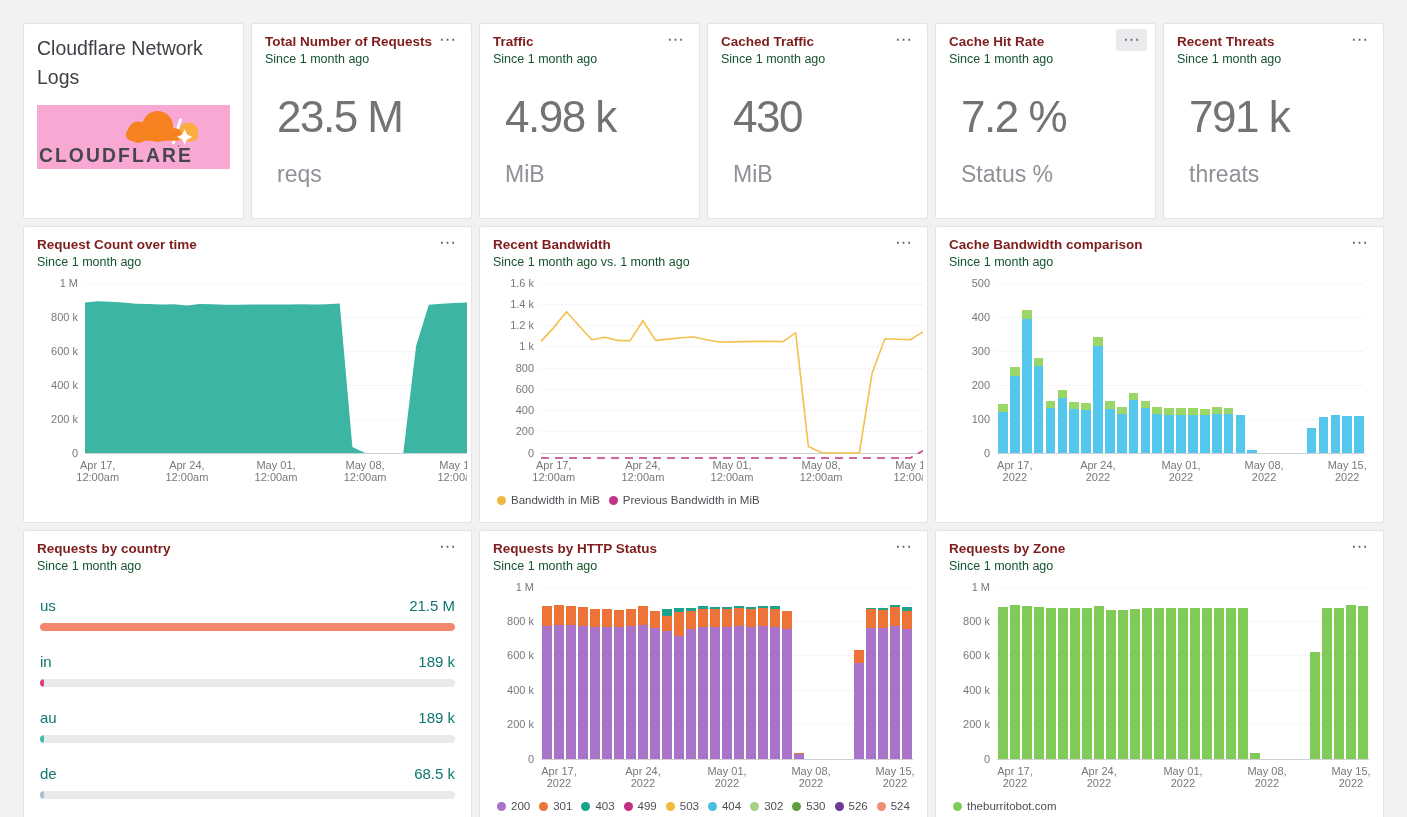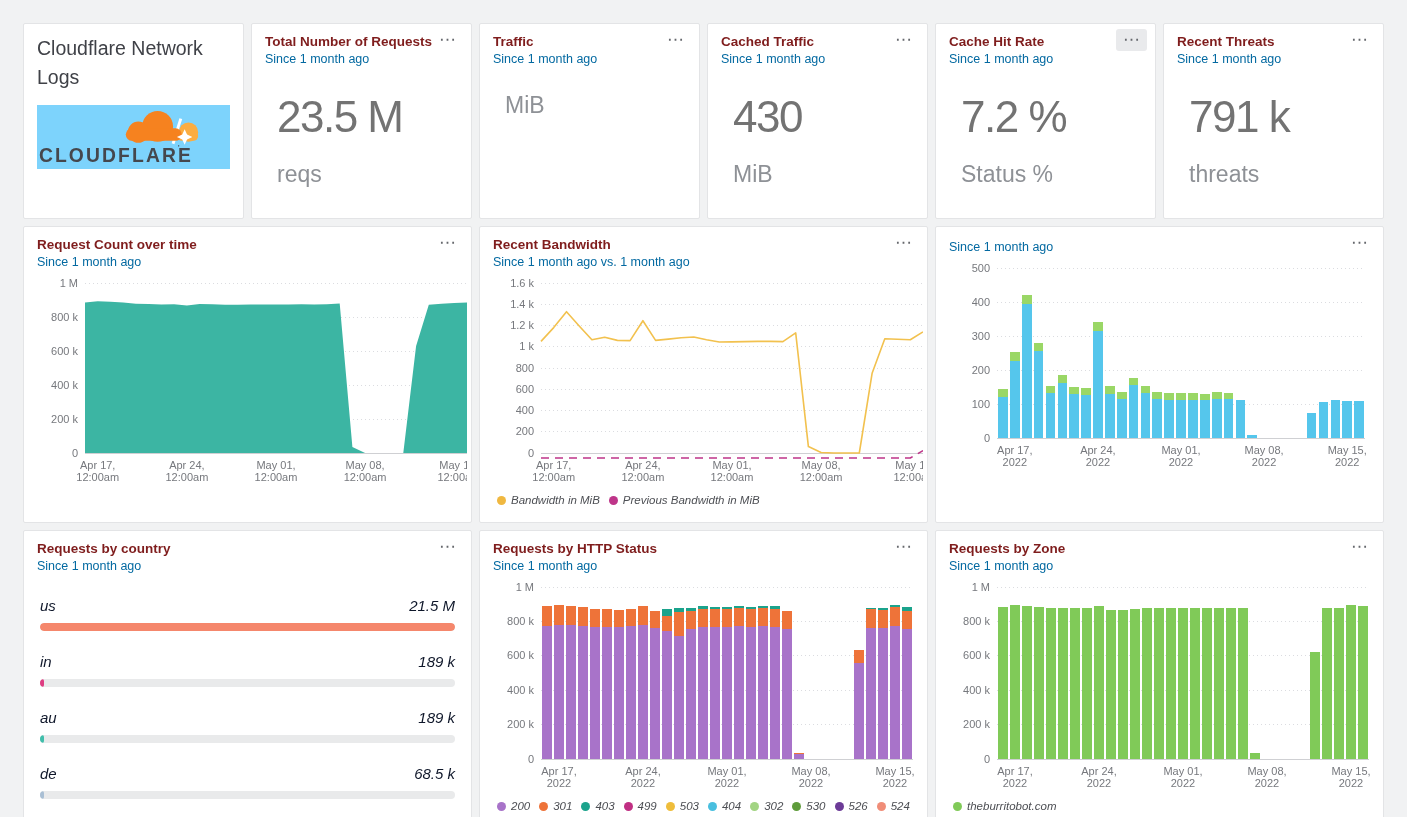--- a/index.html
+++ b/index.html
@@ -6,38 +6,38 @@
   #app{width:1407px;height:817px;overflow:hidden;box-sizing:border-box;padding:23px;
        display:flex;flex-direction:column;gap:7px;
        font-family:"Liberation Sans",sans-serif;-webkit-font-smoothing:antialiased;}
   .row{display:grid;gap:7px;}
   .row1{grid-template-columns:repeat(6,1fr);height:196px;flex:none;}
   .row2{grid-template-columns:repeat(3,1fr);height:297px;flex:none;}
   .row3{grid-template-columns:repeat(3,1fr);height:317px;flex:none;}
   .panel{position:relative;background:#fff;border:1px solid #e3e4e6;border-radius:2px;
          padding:10px 13px;box-sizing:border-box;overflow:hidden;}
   .p-title{font-size:13.5px;font-weight:700;color:#7f1d1d;}
-  .p-sub{font-size:12.5px;color:#0369a1;margin-top:3px;}
+  .p-sub{font-size:12.5px;color:#14532d;margin-top:3px;}
   .menu{position:absolute;top:5px;right:8px;font-size:17px;color:#65676c;cursor:pointer;
         line-height:1.2;padding:1px 7px;border-radius:3px;user-select:none;}
   .menu.hovered{background:#e9eaec;}
   .stat-body{margin-top:26px;padding-left:12px;}
   .stat-value{font-size:44px;color:#737373;letter-spacing:-1.5px;line-height:1.15;}
   .stat-unit{font-size:23px;color:#8e9196;margin-top:18px;}
   .logo-title{font-size:19.5px;color:#3f4147;line-height:1.5;font-weight:400;}
-  .logo-box{margin-top:12px;background:#7dd3fc;height:64px;display:flex;align-items:center;justify-content:center;}
+  .logo-box{margin-top:12px;background:#f9a8d4;height:64px;display:flex;align-items:center;justify-content:center;}
   .chart{margin-top:6px;}
   .chart svg{display:block;}
   svg text.tick{font-size:11px;fill:#76787d;font-family:"Liberation Sans",sans-serif;}
   .legend{display:flex;gap:9px;margin-top:5px;padding-left:4px;flex-wrap:nowrap;}
-  .lg-item{display:inline-flex;align-items:center;font-size:11.5px;color:#4d4f54;cursor:pointer;white-space:nowrap;font-style:italic;}
+  .lg-item{display:inline-flex;align-items:center;font-size:11.5px;color:#4d4f54;cursor:pointer;white-space:nowrap;}
   .lg-dot{width:9px;height:9px;border-radius:50%;margin-right:5px;flex:none;}
   .gauge{margin-top:24px;padding:0 3px;}
   .g-row{margin-bottom:22px;}
-  .g-head{display:flex;justify-content:space-between;font-size:15px;color:#0f172a;font-style:italic;}
+  .g-head{display:flex;justify-content:space-between;font-size:15px;color:#0f766e;}
   .g-track{margin-top:9px;height:8px;border-radius:4px;background:#e9eaeb;overflow:hidden;}
   .g-fill{height:8px;border-radius:4px;}
 </style>
 </head>
 <body>
 
 <div id="app">
 
   <div class="row row1">
 
@@ -66,20 +66,21 @@
         <div class="stat-value">23.5 M</div>
         <div class="stat-unit">reqs</div>
       </div>
     </div>
 
     <div class="panel">
       <div class="p-title">Traffic</div>
       <div class="p-sub">Since 1 month ago</div>
       <div class="menu">⋯</div>
       <div class="stat-body">
+        <div class="stat-value">4.98 k</div>
         <div class="stat-unit">MiB</div>
       </div>
     </div>
 
     <div class="panel">
       <div class="p-title">Cached Traffic</div>
       <div class="p-sub">Since 1 month ago</div>
       <div class="menu">⋯</div>
       <div class="stat-body">
         <div class="stat-value">430</div>
@@ -177,20 +178,21 @@
             </span>
             <span class="lg-item">
               <span class="lg-dot" style="background:#BE3589"></span>
               <span>Previous Bandwidth in MiB</span>
             </span>
           </div>
         </div>
     </div>
 
     <div class="panel">
+      <div class="p-title">Cache Bandwidth comparison</div>
       <div class="p-sub">Since 1 month ago</div>
       <div class="menu">⋯</div>
       <div class="chart">
           <svg width="430" height="214">
             <line x1="48" y1="178.0" x2="416" y2="178.0" stroke="#cfd0d3" stroke-width="1" shape-rendering="crispEdges"></line>
             <text class="tick" x="41" y="181.5" text-anchor="end">0</text>
             <line x1="48" y1="144.0" x2="416" y2="144.0" stroke="#dbdce0" stroke-width="1" stroke-dasharray="1,3" shape-rendering="crispEdges"></line>
             <text class="tick" x="41" y="147.5" text-anchor="end">100</text>
             <line x1="48" y1="110.0" x2="416" y2="110.0" stroke="#dbdce0" stroke-width="1" stroke-dasharray="1,3" shape-rendering="crispEdges"></line>
             <text class="tick" x="41" y="113.5" text-anchor="end">200</text>

